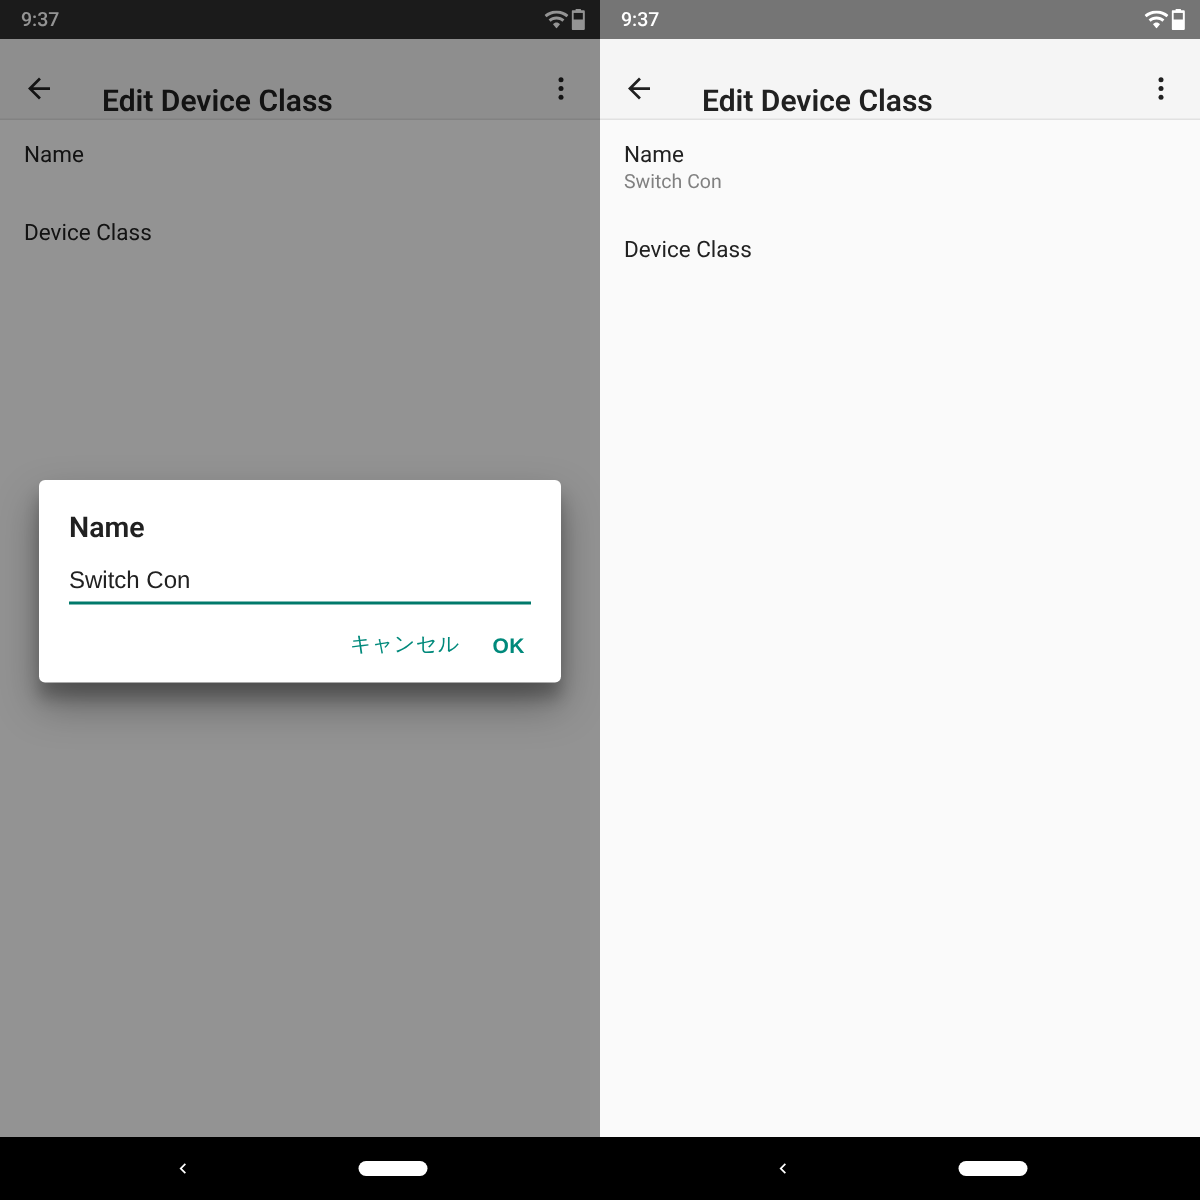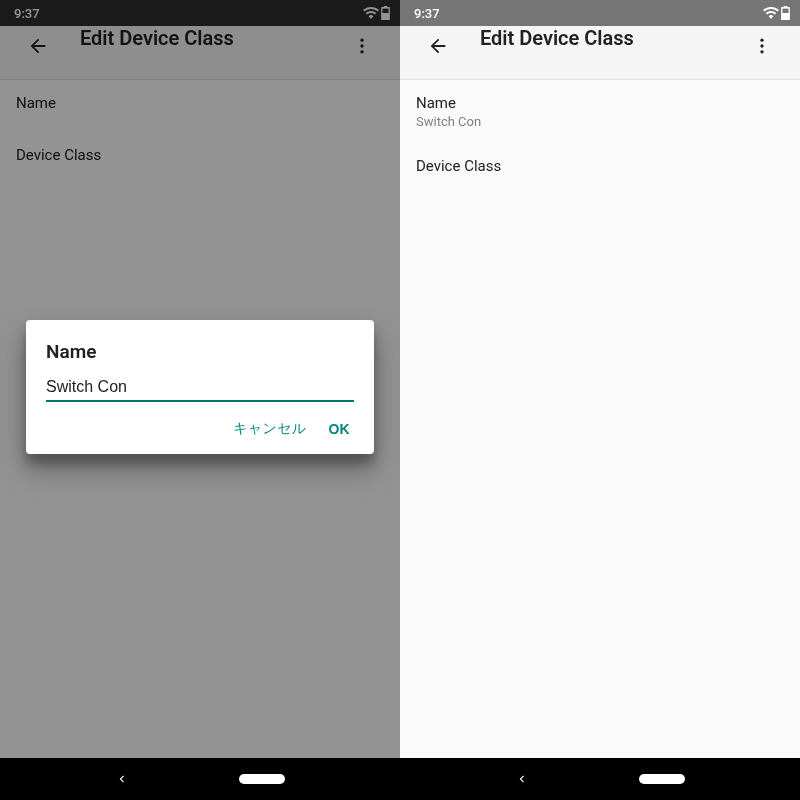--- a/index.html
+++ b/index.html
@@ -7,21 +7,21 @@
   .pair { display:flex; width:800px; height:800px; }
   .phone { position:relative; width:400px; height:800px; background:#fafafa; display:flex; flex-direction:column; }
 
   
   .statusbar { height:26px; background:#303030; color:#fff; display:flex; align-items:center; justify-content:space-between; padding:0 10px 0 14px; font-size:13px; font-weight:500; }
   .phone.right .statusbar { background:#757575; }
   .status-icons { display:flex; align-items:center; gap:2px; }
   .status-icons svg { display:block; }
 
   
-  .appbar { height:54px; background:#f5f5f5; display:flex; align-items:flex-start; padding:0 18px; border-bottom:1px solid rgba(0,0,0,.08); }
+  .appbar { height:54px; background:#f5f5f5; display:flex; align-items:flex-end; padding:0 6px; border-bottom:1px solid rgba(0,0,0,.08); }
   .appbar .title { font-size:20px; font-weight:600; color:#212121; margin-left:22px; flex:1; }
   .iconbtn { width:40px; height:40px; border:none; background:transparent; display:flex; align-items:center; justify-content:center; cursor:pointer; }
 
   
   .content { flex:1; background:#fefefe; }
   .phone.right .content { background:#fafafa; }
   .row { padding:14px 16px 2px; }
   .row .rlabel { font-size:15px; color:#212121; }
   .row .rsub { font-size:13px; color:#808080; margin-top:2px; }
   .row.gap { padding-bottom:14px; }

